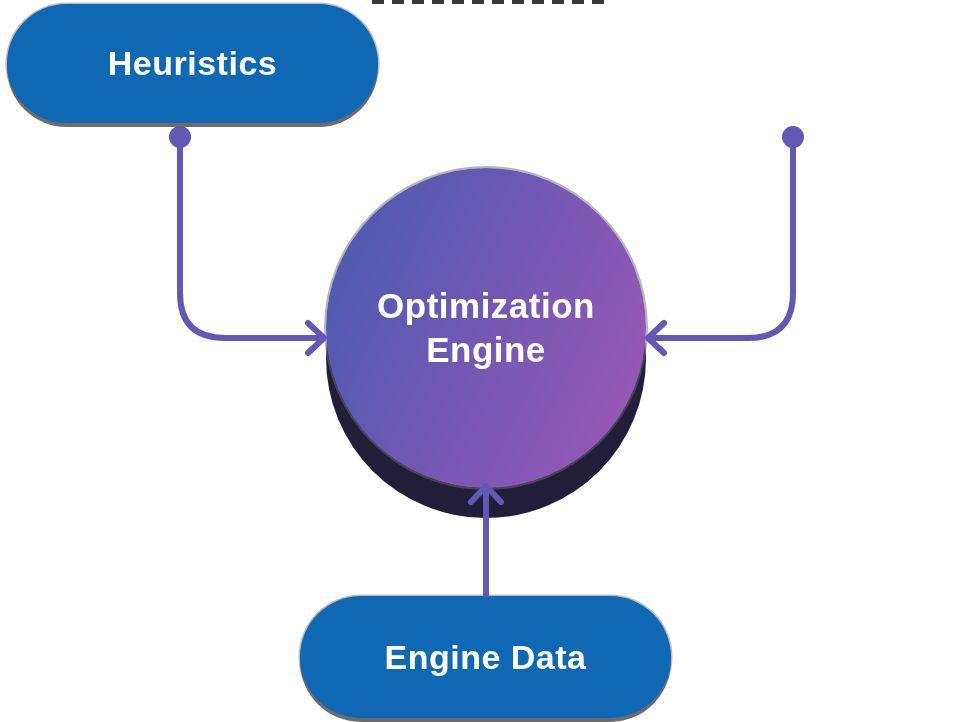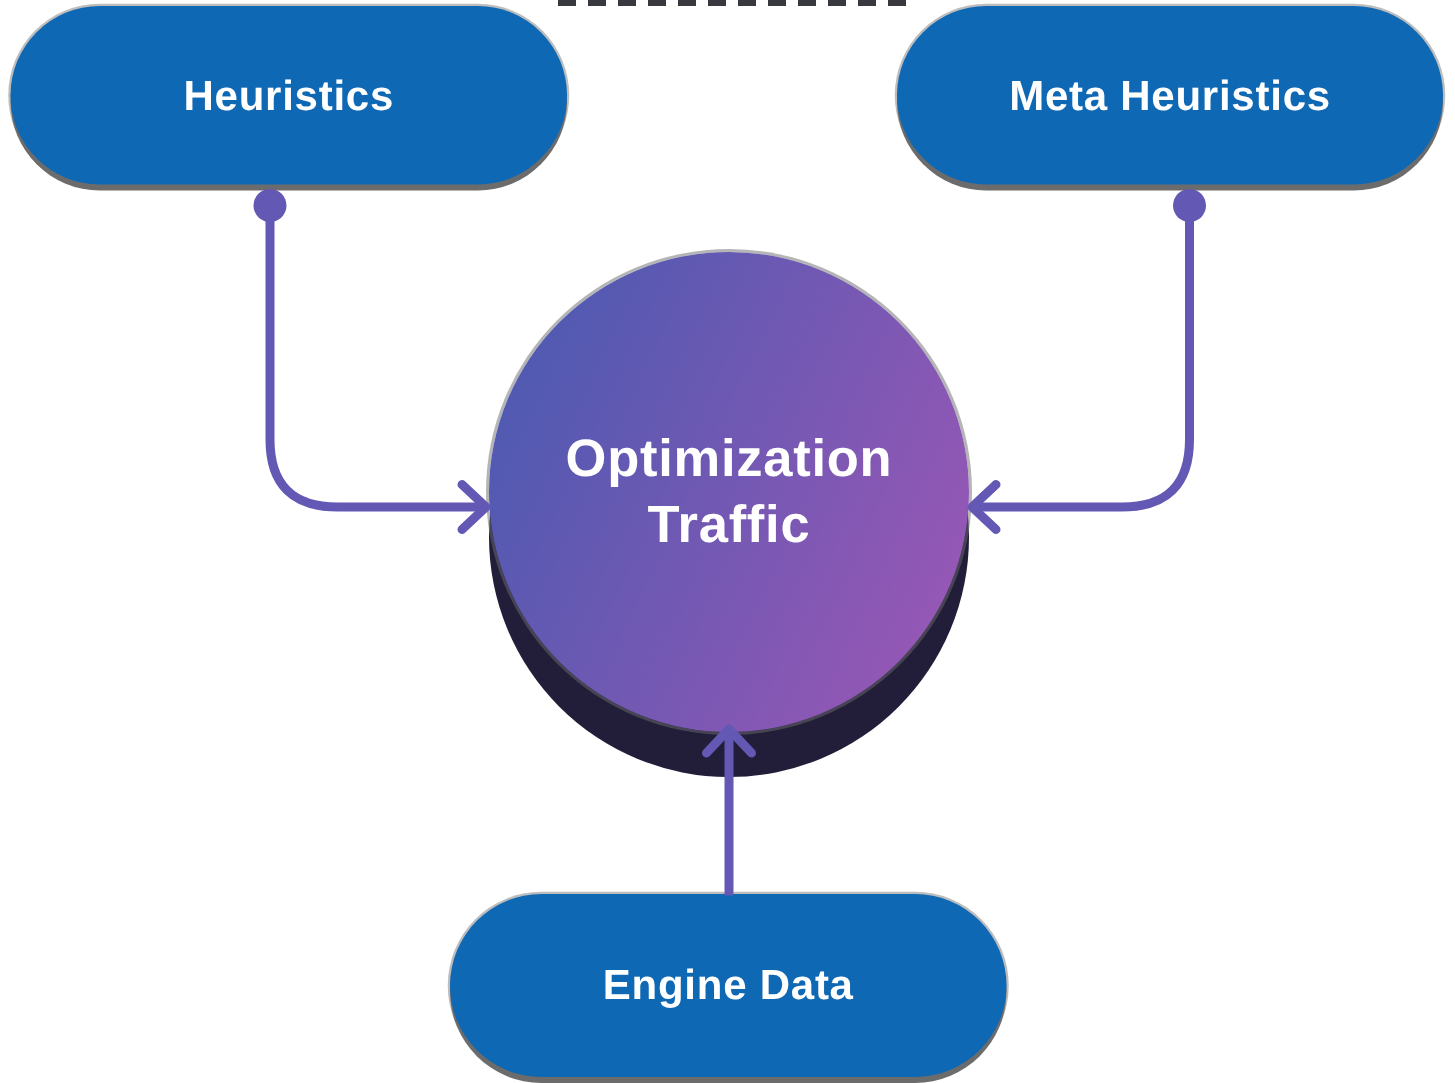--- a/index.html
+++ b/index.html
@@ -32,21 +32,21 @@
   
   .pill {
     position: absolute;
     background: var(--node-fill, #0f68b3);
     border-radius: 62px;
     display: flex;
     align-items: center;
     justify-content: center;
     color: var(--node-text, #ffffff);
     font-weight: 700;
-    font-size: 28px;
+    font-size: 34px;
     letter-spacing: 0.5px;
     box-shadow:
       0 0 0 1.5px rgba(108,108,108,0.45),
       0 4px 0 0 var(--edge-shadow, #6c6c6c);
   }
   .pill-heuristics { left: 7px;   top: 4px;   width: 371px; height: 119px; }
   .pill-meta       { left: 598px; top: 4px;   width: 364px; height: 119px; }
   .pill-traffic    { left: 300px; top: 596px; width: 371px; height: 122px; }
 
   
@@ -109,31 +109,28 @@
 
 <div class="canvas">
 
   <div class="artifact"></div>
 
   <div class="shadow-circle"></div>
 
   <div class="engine">
     <div class="engine-label">
       <span>Optimization</span>
-      <span>Traffic</span>
+      <span>Engine</span>
     </div>
   </div>
 
   <div class="pill pill-heuristics">
     <span class="pill-label">Heuristics</span>
   </div>
 
-  <div class="pill pill-meta">
-    <span class="pill-label">Meta Heuristics</span>
-  </div>
 
   <div class="pill pill-traffic">
     <span class="pill-label">Engine Data</span>
   </div>
 
   <svg class="edges" viewBox="0 0 970 722" width="970" height="722" aria-hidden="true">
 
     <g>
       <circle class="edge-dot" cx="180" cy="137" r="11"></circle>
       <path class="edge-path" d="M 180 142 L 180 293 Q 180 338 225 338 L 320 338"></path>

